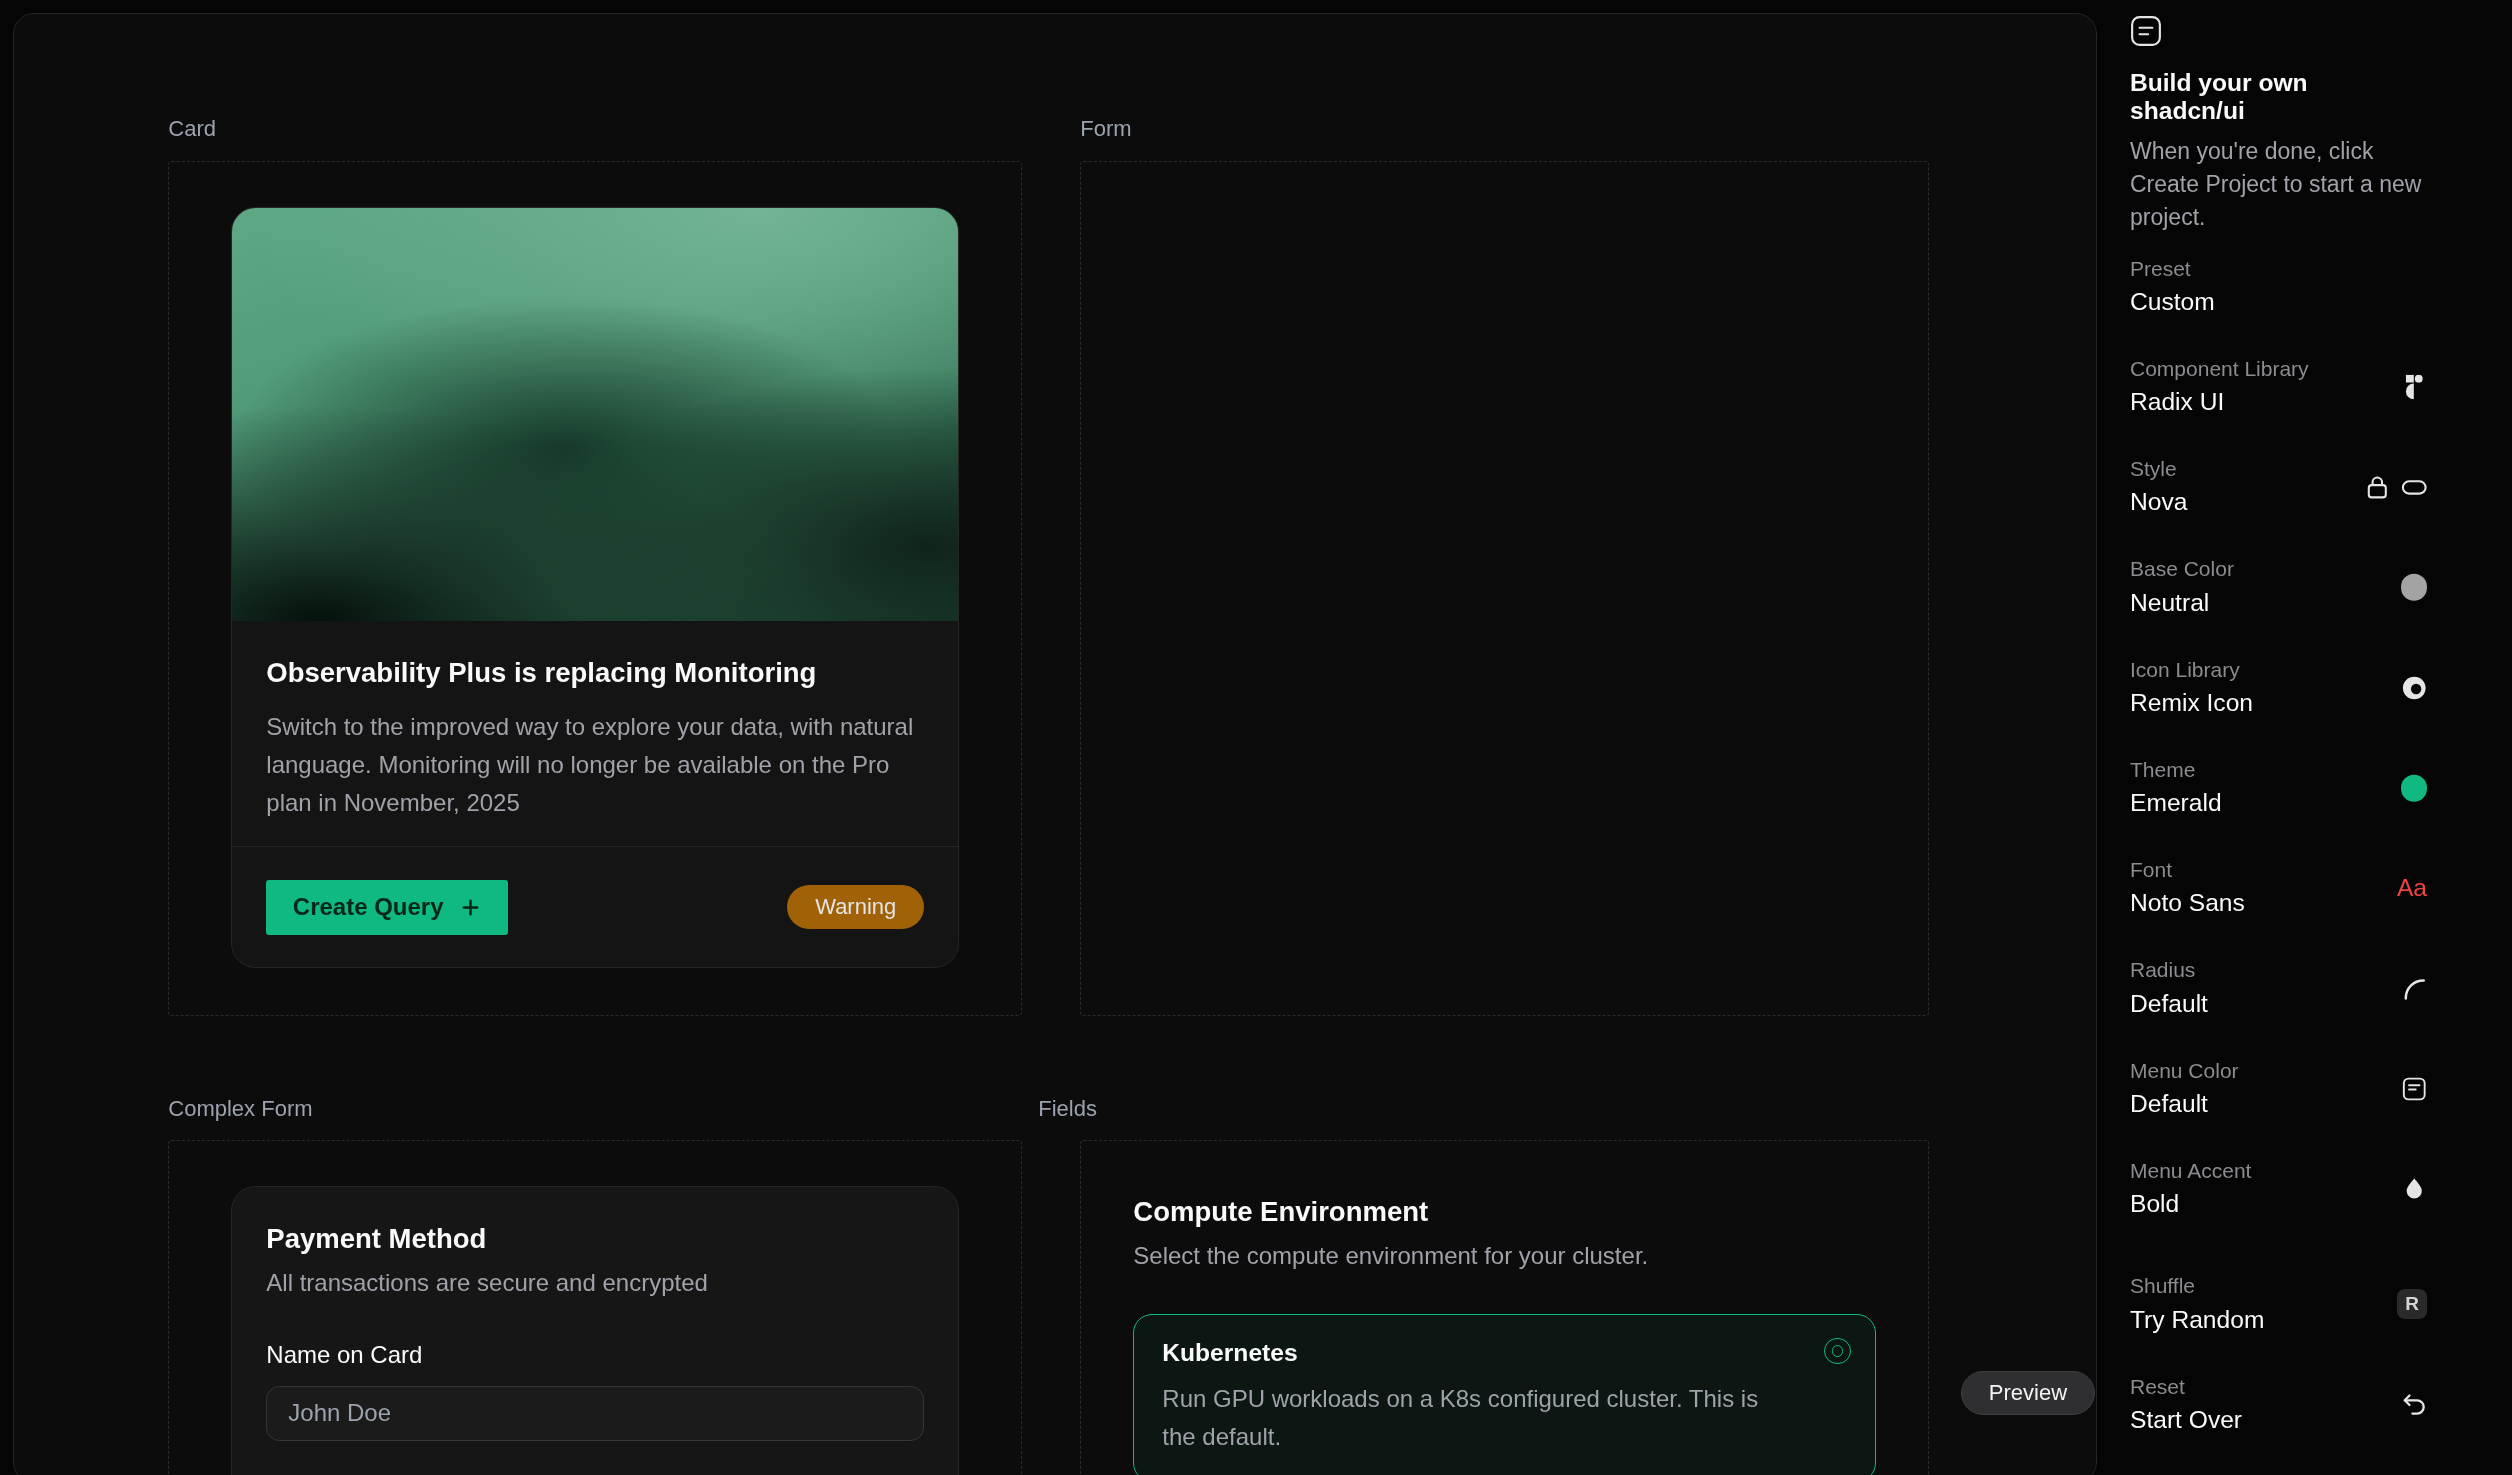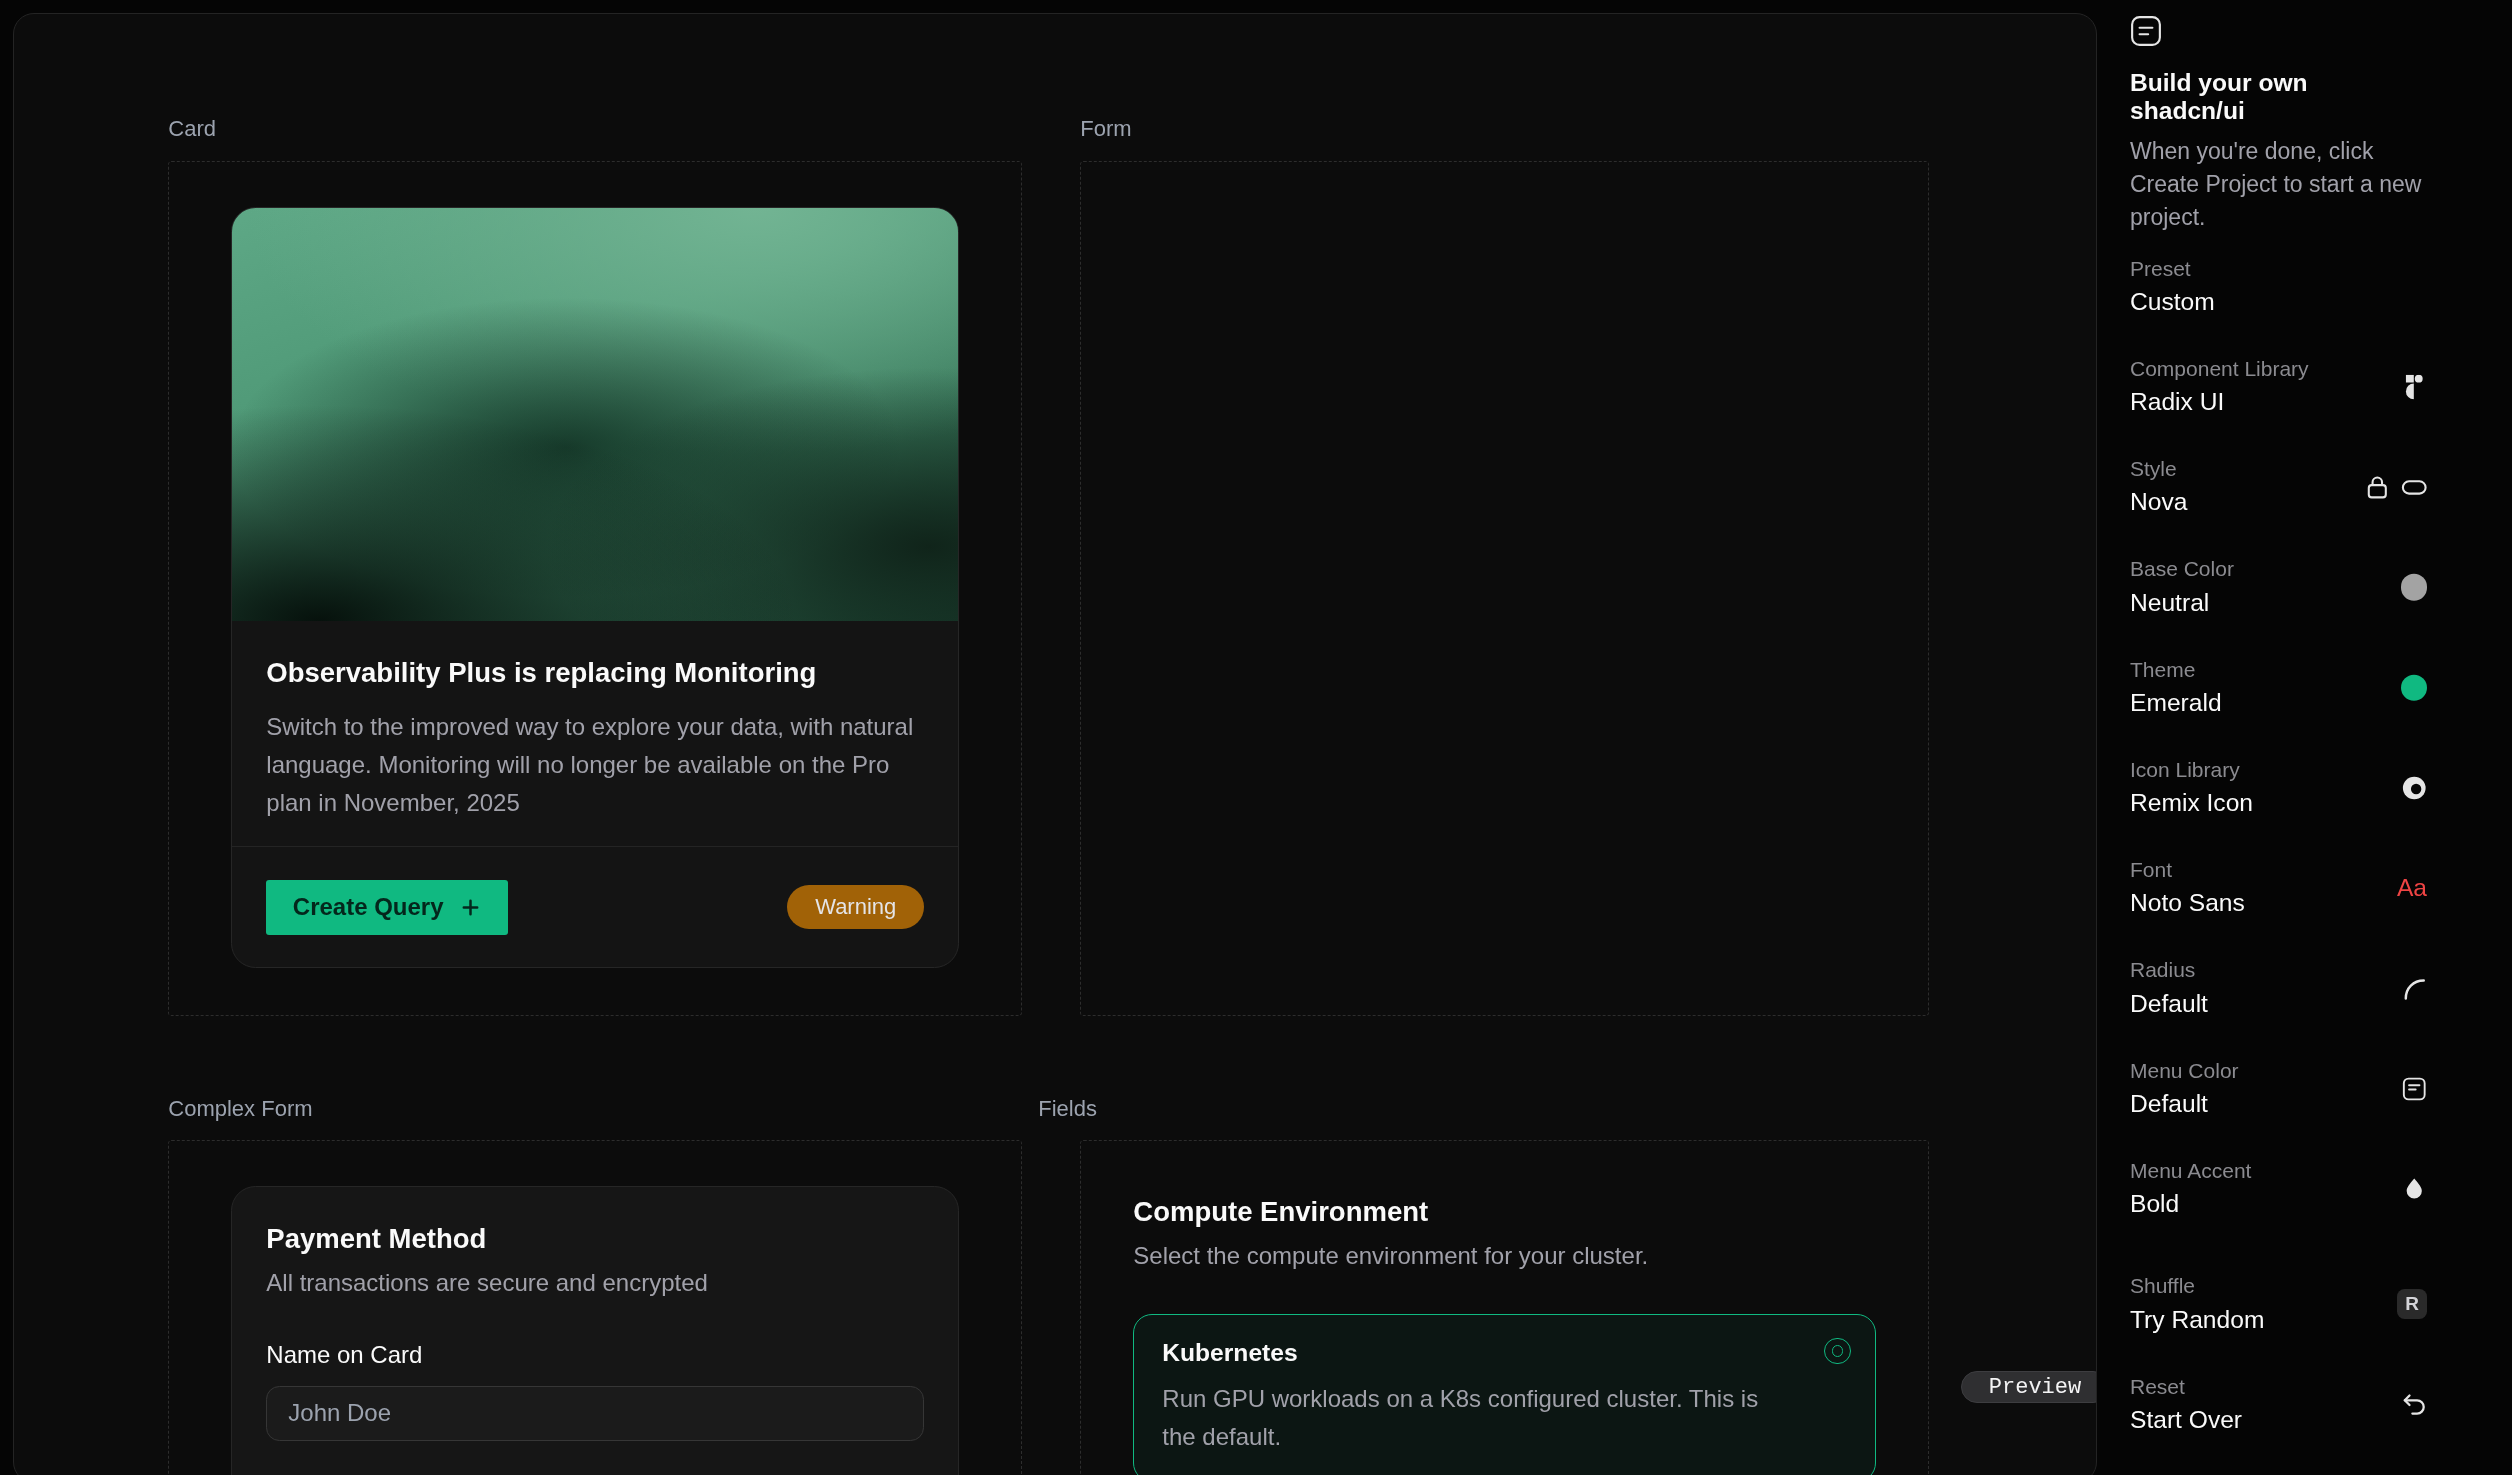--- a/index.html
+++ b/index.html
@@ -53,23 +53,23 @@
   .ce-title { font-size:27.5px; font-weight:700; color:#fafafa; }
   .ce-sub { margin-top:13.3px; font-size:24px; color:#a1a1aa; }
   .option-card { margin-top:44px; border:1.9px solid #10b981; background:rgba(16,185,129,0.06);
     border-radius:19px; padding:24.6px 28px; position:relative; cursor:pointer; }
   .option-title { font-size:24.6px; font-weight:700; color:#fafafa; }
   .option-desc { margin-top:13.3px; font-size:24px; line-height:38px; color:#a1a1aa; width:92%; }
   .radio { position:absolute; right:24.6px; top:23px; width:26.5px; height:26.5px; border-radius:50%;
     border:1.9px solid #10b981; display:flex; align-items:center; justify-content:center; }
   .radio i { width:11.4px; height:11.4px; border-radius:50%; border:1.9px solid #10b981; display:block; }
 
-  .preview-pill { position:absolute; left:1947px; top:1357px; height:32px; border-radius:946px;
+  .preview-pill { position:absolute; left:1947px; top:1357px; height:44px; border-radius:946px;
     background:#2f2f31; border:0.9px solid #3d3d40; color:#f4f4f5; font-size:22px; padding:0 26.5px;
-    cursor:pointer; font-family:Liberation Mono, monospace; }
+    cursor:pointer; font-family:Liberation Sans, sans-serif; }
 
   
   .sidebar { position:absolute; left:2130px; top:15px; width:297px; }
   .sb-logo { width:32px; height:32px; cursor:pointer; }
   .sb-heading { margin-top:19px; font-size:24.6px; font-weight:600; color:#fafafa; }
   .sb-desc { margin-top:9.5px; font-size:23px; line-height:33px; color:#a1a1aa; }
   .sb-rows { margin-top:23px; }
   .sb-row { position:relative; margin-bottom:40px; cursor:pointer; }
   .sb-row.gap-top { margin-top:55px; }
   .sb-label { font-size:21px; line-height:24.6px; color:#8b8b90; }
@@ -182,39 +182,39 @@
 
     <div class="sb-row">
       <div class="sb-label">Base Color</div>
       <div class="sb-value">Neutral</div>
       <span class="sb-icon">
           <span class="swatch" style="background:#a3a3a3;"></span>
         </span>
     </div>
 
     <div class="sb-row">
-      <div class="sb-label">Theme</div>
-      <div class="sb-value">Emerald</div>
-      <span class="sb-icon">
-          <span class="swatch" style="background:#10b981;"></span>
-        </span>
-    </div>
-
-    <div class="sb-row">
       <div class="sb-label">Icon Library</div>
       <div class="sb-value">Remix Icon</div>
       <span class="sb-icon">
         <svg width="26.5" height="26.5" viewBox="0 0 28 28">
             <circle cx="14" cy="14" r="12" fill="#e5e5e5"></circle>
             <circle cx="16" cy="15" r="5.5" fill="#050505"></circle>
           </svg>
       </span>
     </div>
 
     <div class="sb-row">
+      <div class="sb-label">Theme</div>
+      <div class="sb-value">Emerald</div>
+      <span class="sb-icon">
+          <span class="swatch" style="background:#10b981;"></span>
+        </span>
+    </div>
+
+    <div class="sb-row">
       <div class="sb-label">Font</div>
       <div class="sb-value">Noto Sans</div>
       <span class="sb-icon">
           <span class="aa-glyph">Aa</span>
         </span>
     </div>
 
     <div class="sb-row">
       <div class="sb-label">Radius</div>
       <div class="sb-value">Default</div>

